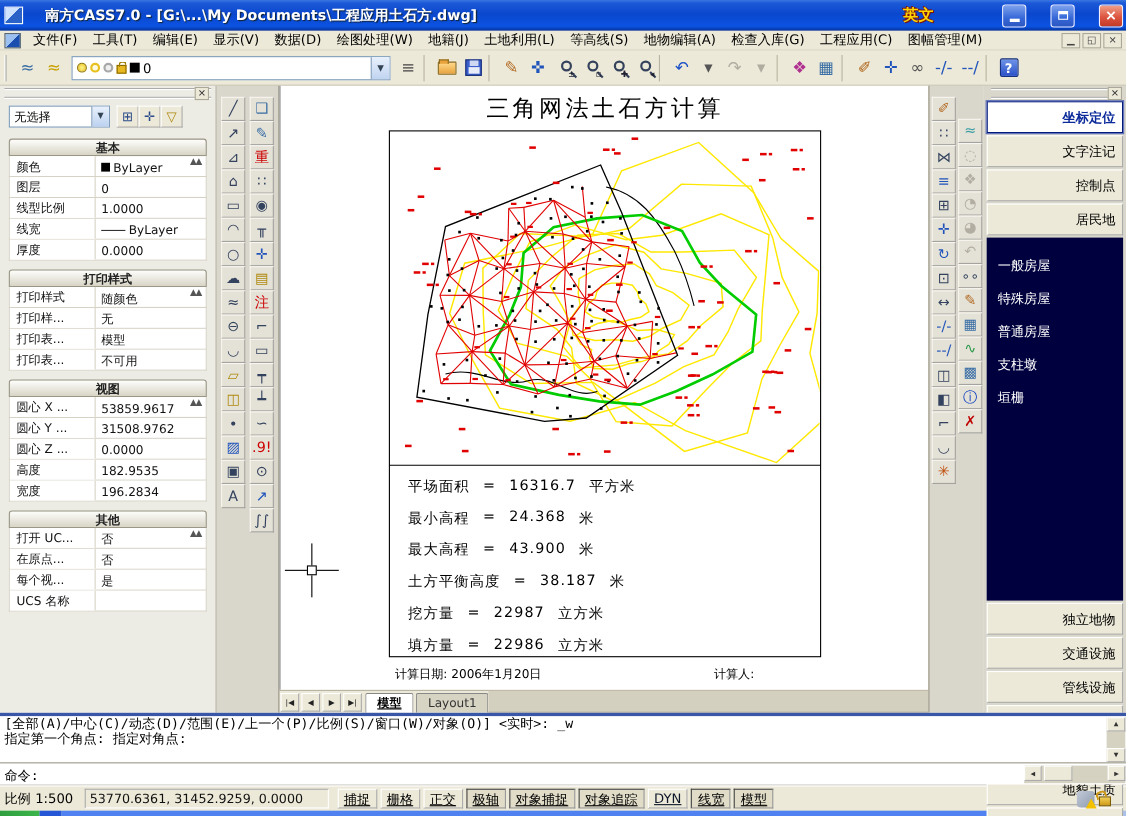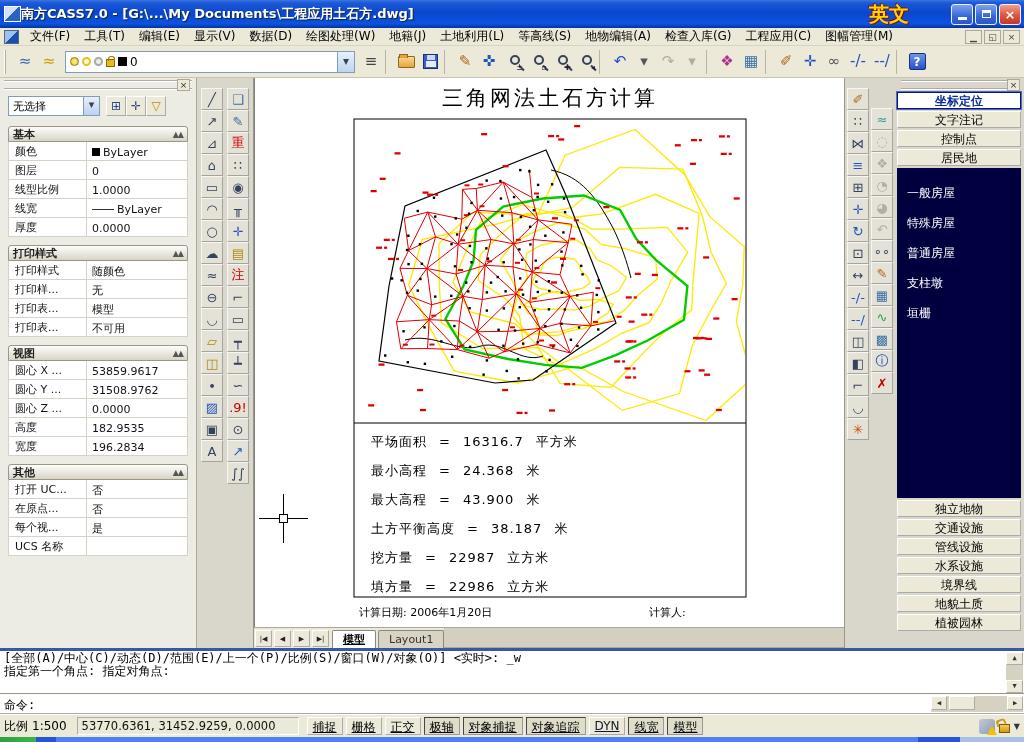--- a/index.html
+++ b/index.html
@@ -1,27 +1,27 @@
 <!DOCTYPE html>
 <html><head>
 <meta charset="utf-8">
 <style>
   html,body{margin:0;padding:0;width:1024px;height:742px;overflow:hidden;
     font-family:"DejaVu Sans","Liberation Sans",sans-serif;font-size:12px;
     background:#ece9d8;-webkit-font-smoothing:antialiased;}
   *{box-sizing:border-box;}
 
   
-  .titlebar{height:28px;display:flex;align-items:center;padding:0 3px 0 4px;gap:0;
+  .titlebar{height:28px;display:flex;align-items:center;padding:0 3px 0 4px;gap:20px;
     background:linear-gradient(180deg,#3a77e0 0%,#1c59d8 10%,#0a47cd 45%,#0c53e2 85%,#05339b 100%);}
   .app-icon{width:17px;height:16px;background:linear-gradient(135deg,#cfe2ff 0 45%,#2b62c8 45% 100%);
     border:1px solid #fff;flex:0 0 auto;}
   .titlebar .title{color:#fff;font-weight:bold;font-size:13px;flex:1 1 auto;
     white-space:nowrap;overflow:hidden;text-shadow:1px 1px 1px #123;}
-  .ime{color:#ffd400;font-weight:bold;font-size:20px;margin-right:40px;
+  .ime{color:#ffd400;font-weight:bold;font-size:14px;margin-right:40px;
     text-shadow:1px 1px 0 #7a1212,-1px -1px 0 #7a1212,1px 0 0 #7a1212;}
   .wbtn{width:22px;height:21px;border-radius:3px;color:#fff;font-weight:bold;font-size:12px;
     display:flex;align-items:center;justify-content:center;margin-left:2px;
     background:linear-gradient(180deg,#7da2ec,#3667d8 60%,#2c57c0);border:1px solid #eef;}
   .wbtn.close{background:linear-gradient(180deg,#f0a088,#dd5540 55%,#c23a25);font-size:13px;}
   .wbtn i{display:block;}
   .wbtn.min i{width:9px;height:3px;background:#fff;margin-top:9px;}
   .wbtn.rest i{width:9px;height:8px;border:1px solid #fff;border-top-width:3px;}
 
   
@@ -85,21 +85,21 @@
     background:#ece9d8;font-size:9px;line-height:10px;text-align:center;color:#333;}
   .sel-row{display:flex;align-items:center;gap:6px;margin:6px 6px 10px 8px;}
   .sel-combo{width:92px;height:20px;background:#fff;border:1px solid #7f9db9;display:flex;align-items:center;}
   .sel-combo span:first-child{flex:1;padding-left:4px;}
   .sel-combo .dd{width:16px;height:18px;background:linear-gradient(180deg,#e8f0fc,#bcd2f0);
     border-left:1px solid #7f9db9;text-align:center;line-height:16px;color:#345;}
   .pbtn{width:20px;height:20px;border:1px outset #fff;background:#ece9d8;display:flex;
     align-items:center;justify-content:center;font-size:12px;color:#2a4a8a;}
   .psec{margin:0 8px 8px 8px;}
   .psec-h{height:16px;background:linear-gradient(180deg,#fdfdfb,#d8d5c6);border:1px solid #9a9786;
-    border-radius:3px 3px 0 0;display:flex;align-items:center;padding:0 4px;font-weight:bold;color:#222;}
+    border-radius:3px 3px 0 0;display:flex;align-items:center;padding:0 4px;font-weight:bold;color:#222;flex-direction:column;}
   .psec-h .chev{margin-left:auto;font-size:8px;color:#555;letter-spacing:-1px;}
   .prow{display:flex;height:19px;border:1px solid #d6d3c6;border-top:none;background:#fff;}
   .plabel{width:78px;padding:2px 0 0 6px;border-right:1px solid #d6d3c6;background:#fff;
     white-space:nowrap;overflow:hidden;color:#111;}
   .pvalue{flex:1;padding:2px 0 0 5px;white-space:nowrap;overflow:hidden;display:flex;align-items:center;gap:3px;color:#111;}
   .pvalue .swatch{display:none;width:8px;height:8px;background:#000;}
   .pvalue .lnmark{display:none;width:22px;height:1px;background:#333;}
   .prow.pre-swatch .swatch{display:inline-block;}
   .prow.pre-line .lnmark{display:inline-block;}
 
@@ -133,22 +133,22 @@
   .tabrow{height:21px;background:#ece9d8;border-top:1px solid #aca899;display:flex;align-items:flex-end;}
   .tnav{width:17px;height:17px;margin:0 1px 1px 1px;border:1px outset #fff;background:#ece9d8;
     font-size:7px;display:flex;align-items:center;justify-content:center;color:#222;}
   .tab{height:18px;padding:0 10px;border:1px solid #888;border-bottom:none;background:#d8d4c4;
     display:flex;align-items:center;font-size:11px;margin-left:2px;border-radius:2px 2px 0 0;color:#333;}
   .tab.active{background:#fff;font-weight:bold;text-decoration:underline;color:#000;}
   .tab-fill{flex:1;height:100%;border-bottom:1px solid #aca899;background:#d4d0c0;}
 
   
   .panel{width:130px;background:#d9d6cc;position:relative;padding:2px 3px 0 3px;}
-  .rbtn{display:block;width:100%;height:17px;margin:2px 0;background:#ece9d8;
-    border:1px outset #fff;font-size:12px;color:#000;text-align:center;line-height:14px;
+  .rbtn{display:block;width:100%;height:29px;margin:2px 0;background:#ece9d8;
+    border:1px outset #fff;font-size:12px;color:#000;text-align:right;line-height:14px;
     font-family:inherit;}
   .rbtn.active{background:#fff;color:#0a2a9a;border:1px solid #001a7a;outline:1px solid #5a6ab8;font-weight:bold;}
   .navy{background:#00003f;height:330px;margin:1px 0;padding-top:10px;}
   .nitem{color:#fff;font-size:12px;padding:7px 0 6px 10px;cursor:default;}
 
   
   .cmd{height:65px;background:#fff;border-top:3px solid #3a57a7;position:relative;
     font-family:"DejaVu Sans Mono","Liberation Mono",monospace;font-size:12px;}
   .cmd-lines{position:absolute;left:4px;top:1px;right:20px;}
   .cline{height:13px;line-height:13px;white-space:nowrap;color:#000;}

